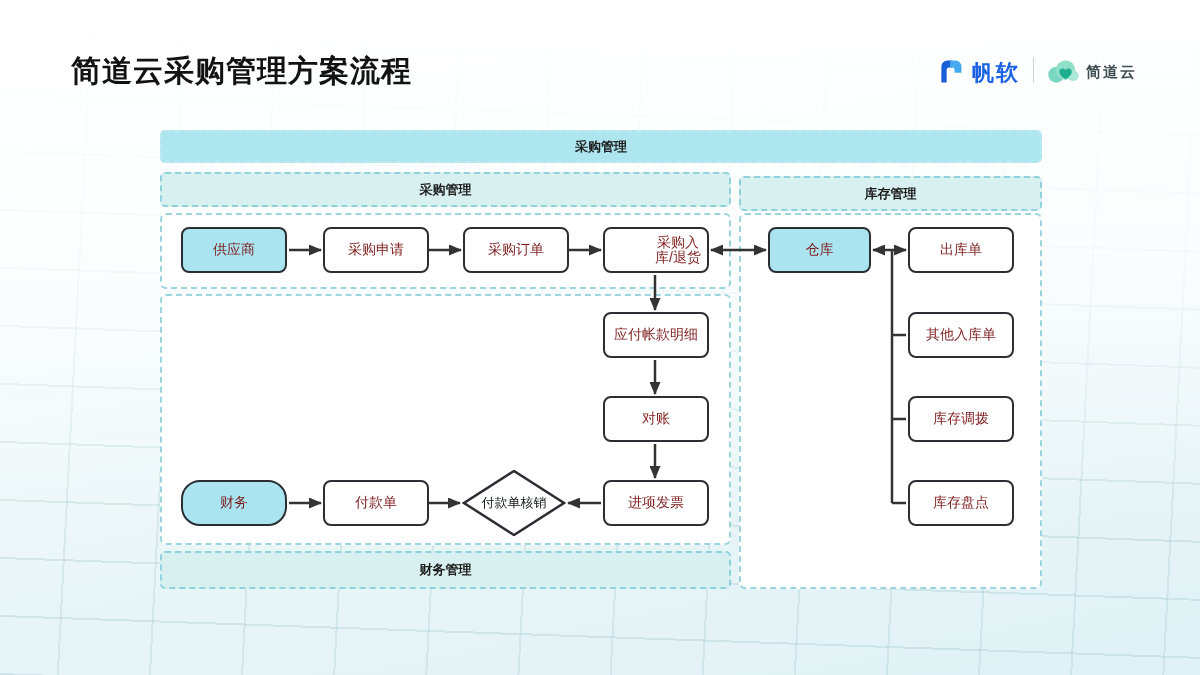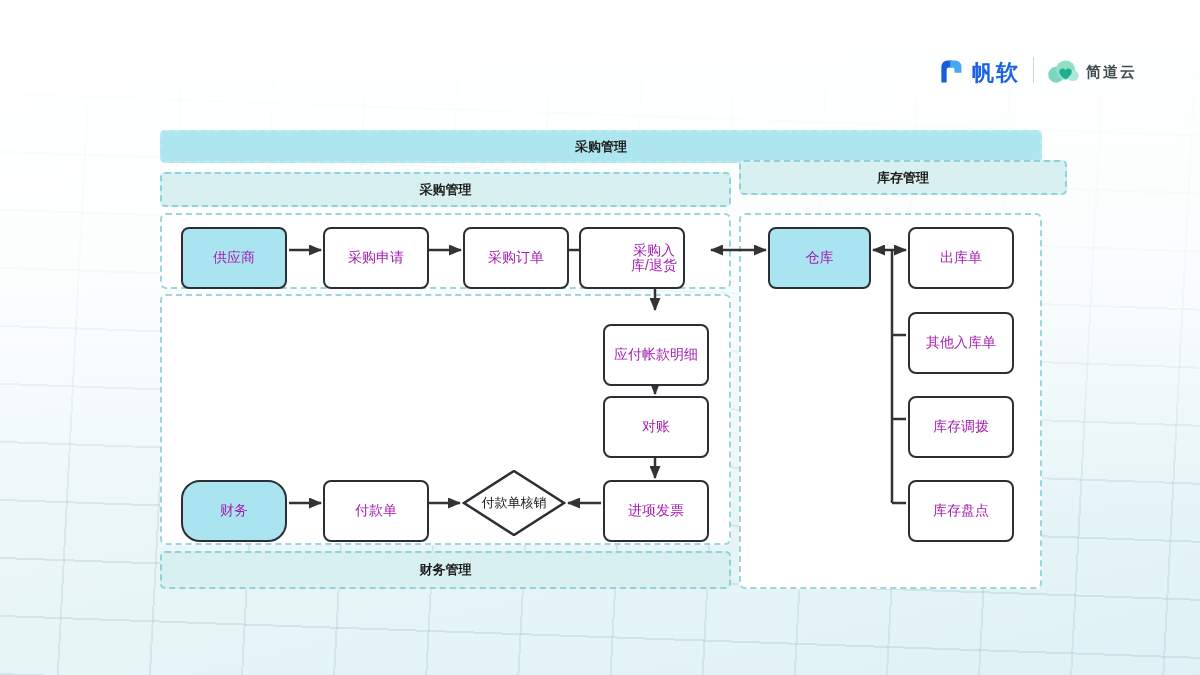--- a/index.html
+++ b/index.html
@@ -39,42 +39,43 @@
     font-size:13px; font-weight:700; color:#1c1c1c;
   }
   .banner-top {
     position:absolute; border:2px dashed #bde9f1; border-radius:5px; background:#aee6f0;
     display:flex; align-items:center; justify-content:center;
     font-size:13px; font-weight:700; color:#1c1c1c;
   }
 
   
   .node {
-    position:absolute; width:106px; height:62px;
+    position:absolute; width:106px; height:46px;
     background:#ffffff; border:2.5px solid #2b2f33; border-radius:8px;
     display:flex; align-items:center; justify-content:center;
-    font-size:14px; color:#a21caf; text-align:center; line-height:1.1;
+    font-size:14px; color:#7f1d1d; text-align:center; line-height:1.1;
   }
   .node.teal { background:#a9e4f0; }
   .diamond-wrap {
     position:absolute; left:462px; top:470px; width:104px; height:66px;
   }
   .diamond-wrap svg { position:absolute; inset:0; }
   .diamond-label {
     position:absolute; inset:0; display:flex; align-items:center; justify-content:center;
     font-size:13px; color:#15181a;
   }
 
   .connectors { position:absolute; inset:0; pointer-events:none; }
 </style>
 </head>
 <body>
 
 <div class="canvas">
 
+  <h1 class="page-title">简道云采购管理方案流程</h1>
 
   <div class="brandbar">
     <div class="brand">
       <span>
         <svg width="28" height="28" viewBox="0 0 32 32">
           <path fill="#1a5dd8" d="M5 11a7 7 0 0 1 7-7h5v8h-3.5A2.5 2.5 0 0 0 11 14.5V29H5z"></path>
           <path fill="#45a9f0" d="M15 4h6a7 7 0 0 1 7 7v7h-8v-3.5A2.5 2.5 0 0 0 17.5 12H15z"></path>
           <path fill="#45a9f0" d="M20 16h8v4a7 7 0 0 1-2 4.9L20 19z" opacity="0.0"></path>
         </svg>
       </span>
@@ -90,21 +91,21 @@
           <path fill="#1fae8e" d="M22 26.5c-4.8-3.4-7.4-6-7.4-9.1 0-2.1 1.7-3.8 3.8-3.8 1.5 0 2.8.8 3.6 2.1.8-1.3 2.1-2.1 3.6-2.1 2.1 0 3.8 1.7 3.8 3.8 0 3.1-2.6 5.7-7.4 9.1z"></path>
         </svg>
       </span>
       <span class="brand-name-jdy">简道云</span>
     </div>
   </div>
 
   <div class="banner-top" style="left:160px; top:130px; width:882px; height:33px;">采购管理</div>
 
   <div class="strip" style="left:160px; top:172px; width:571px; height:35px;">采购管理</div>
-  <div class="strip" style="left:739px; top:160px; width:328px; height:35px;">库存管理</div>
+  <div class="strip" style="left:739px; top:176px; width:303px; height:35px;">库存管理</div>
 
   <div class="dashed-box" style="left:160px; top:213px; width:571px; height:76px;"></div>
   <div class="dashed-box" style="left:160px; top:294px; width:571px; height:251px;"></div>
   <div class="dashed-box" style="left:739px; top:213px; width:303px; height:376px;"></div>
 
   <div class="strip" style="left:160px; top:551px; width:571px; height:38px;">财务管理</div>
 
   <svg class="connectors" width="1200" height="675" viewBox="0 0 1200 675">
     <defs>
       <marker id="ah-end" markerUnits="userSpaceOnUse" markerWidth="13" markerHeight="11" refX="12" refY="5.5" orient="auto">
@@ -135,41 +136,41 @@
 
   <div class="node teal" style="left:181px; top:227px;">
     <span>供应商</span>
   </div>
   <div class="node" style="left:323px; top:227px;">
     <span>采购申请</span>
   </div>
   <div class="node" style="left:463px; top:227px;">
     <span>采购订单</span>
   </div>
-  <div class="node" style="left:579px; top:227px;padding-left:44px;">
+  <div class="node" style="left:603px; top:227px;padding-left:44px;">
     <span>采购入库/退货</span>
   </div>
   <div class="node teal" style="left:768px; top:227px; width:103px;">
     <span>仓库</span>
   </div>
   <div class="node" style="left:908px; top:227px;">
     <span>出库单</span>
   </div>
 
   <div class="node" style="left:908px; top:312px;">
     <span>其他入库单</span>
   </div>
   <div class="node" style="left:908px; top:396px;">
     <span>库存调拨</span>
   </div>
   <div class="node" style="left:908px; top:480px;">
     <span>库存盘点</span>
   </div>
 
-  <div class="node" style="left:603px; top:312px;margin-top:12px;">
+  <div class="node" style="left:603px; top:312px;">
     <span>应付帐款明细</span>
   </div>
   <div class="node" style="left:603px; top:396px;">
     <span>对账</span>
   </div>
   <div class="node" style="left:603px; top:480px;">
     <span>进项发票</span>
   </div>
 
   <div class="node teal" style="left:181px; top:480px;border-radius:19px;">

